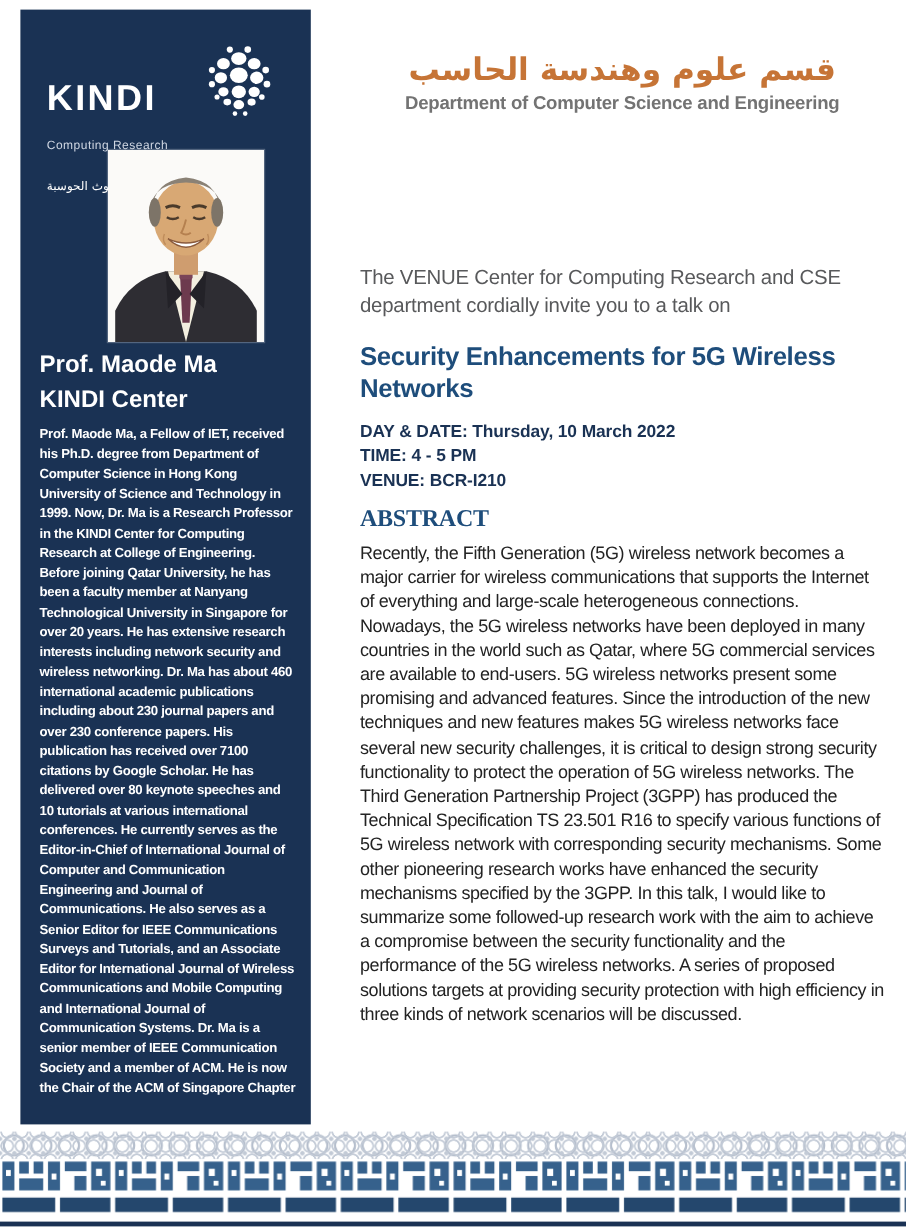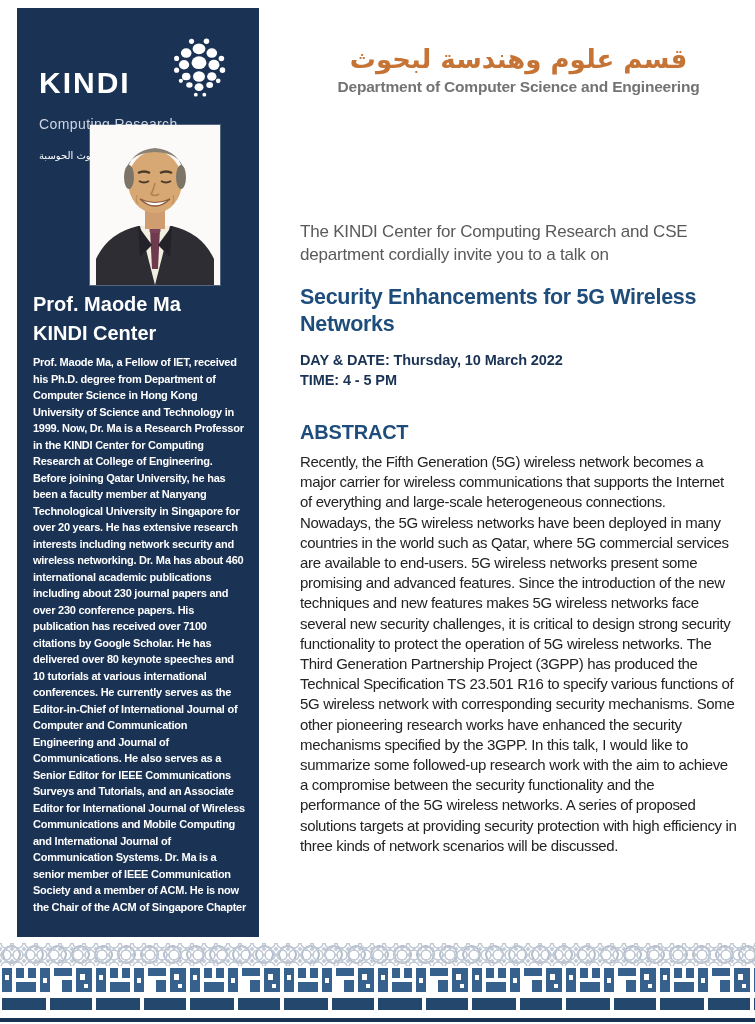--- a/index.html
+++ b/index.html
@@ -17,21 +17,21 @@
     color:#fff;font-weight:bold;font-size:30px;letter-spacing:2px;
     position:absolute;left:0;top:38px;
   }
   .logo-globe{position:absolute;left:128px;top:8px;}
   .logo-ar{
     position:absolute;left:0;top:74px;color:#fff;font-size:10px;
     font-family:"DejaVu Sans", sans-serif;
     margin-top:48px;
   }
   .logo-en{
-    position:absolute;left:0;top:88px;color:#cfd6e2;font-size:14px;letter-spacing:.4px;
+    position:absolute;left:0;top:88px;color:#cfd6e2;font-size:10px;letter-spacing:.4px;
   }
   .photo{
     position:absolute;top:117px;left:73px;width:130px;height:160px;
     background:#fafafa;box-shadow:0 0 0 1px rgba(255,255,255,.25);
   }
   .speaker-name{
     position:absolute;top:282px;left:16px;right:12px;
     color:#fff;font-weight:bold;font-size:20px;line-height:1.45;
   }
   .speaker-bio{
@@ -55,21 +55,21 @@
   .talk-title{
     position:absolute;top:284px;left:0;width:437px;
     color:#1E4D7B;font-weight:bold;font-size:21.5px;line-height:1.26;letter-spacing:-0.3px;
   }
   .details{
     position:absolute;top:350px;left:0;width:437px;
     color:#1A3254;font-weight:bold;font-size:14.5px;line-height:1.4;letter-spacing:-0.1px;
   }
   .abstract-h{
     position:absolute;top:421px;left:0;
-    color:#1E4D7B;font-weight:bold;font-size:20px;letter-spacing:-0.2px;
+    color:#1E4D7B;font-weight:bold;font-size:20px;letter-spacing:-0.2px;font-family:Liberation Serif, serif;
   }
   .abstract-body{
     position:absolute;top:452px;left:0;width:437px;
     color:#232323;font-size:15px;line-height:20.2px;letter-spacing:-0.35px;
   }
   
   .lace{
     position:absolute;left:0;top:943px;width:755px;height:23px;
     background-color:#fff;
     background-image:
@@ -162,31 +162,32 @@
     <div>Prof. Maode Ma</div>
     <div>KINDI Center</div>
   </div>
 
   <div class="speaker-bio">Prof. Maode Ma, a Fellow of IET, received his Ph.D. degree from Department of Computer Science in Hong Kong University of Science and Technology in 1999. Now, Dr. Ma is a Research Professor in the KINDI Center for Computing Research at College of Engineering. Before joining Qatar University, he has been a faculty member at Nanyang Technological University in Singapore for over 20 years. He has extensive research interests including network security and wireless networking. Dr. Ma has about 460 international academic publications including about 230 journal papers and over 230 conference papers. His publication has received over 7100 citations by Google Scholar. He has delivered over 80 keynote speeches and 10 tutorials at various international conferences. He currently serves as the Editor-in-Chief of International Journal of Computer and Communication Engineering and Journal of Communications. He also serves as a Senior Editor for IEEE Communications Surveys and Tutorials, and an Associate Editor for International Journal of Wireless Communications and Mobile Computing and International Journal of Communication Systems. Dr. Ma is a senior member of IEEE Communication Society and a member of ACM. He is now the Chair of the ACM of Singapore Chapter</div>
 </div>
 
 <div class="main">
 
   <div class="dept-header">
-    <div class="dept-ar">قسم علوم وهندسة لبحوث</div>
+    <div class="dept-ar">قسم علوم وهندسة الحاسب</div>
     <div class="dept-en">Department of Computer Science and Engineering</div>
   </div>
 
-  <div class="invite">The KINDI Center for Computing Research and CSE department cordially invite you to a talk on</div>
+  <div class="invite">The VENUE Center for Computing Research and CSE department cordially invite you to a talk on</div>
 
   <div class="talk-title">Security Enhancements for 5G Wireless Networks</div>
 
   <div class="details">
     <div>DAY &amp; DATE: Thursday, 10 March 2022</div>
     <div>TIME: 4 - 5 PM</div>
+    <div>VENUE: BCR-I210</div>
   </div>
 
   <div class="abstract-h">ABSTRACT</div>
 
   <div class="abstract-body">Recently, the Fifth Generation (5G) wireless network becomes a major carrier for wireless communications that supports the Internet of everything and large-scale heterogeneous connections. Nowadays, the 5G wireless networks have been deployed in many countries in the world such as Qatar, where 5G commercial services are available to end-users. 5G wireless networks present some promising and advanced features. Since the introduction of the new techniques and new features makes 5G wireless networks face several new security challenges, it is critical to design strong security functionality to protect the operation of 5G wireless networks. The Third Generation Partnership Project (3GPP) has produced the Technical Specification TS 23.501 R16 to specify various functions of 5G wireless network with corresponding security mechanisms. Some other pioneering research works have enhanced the security mechanisms specified by the 3GPP. In this talk, I would like to summarize some followed-up research work with the aim to achieve a compromise between the security functionality and the performance of the 5G wireless networks. A series of proposed solutions targets at providing security protection with high efficiency in three kinds of network scenarios will be discussed.</div>
 </div>
 
 <div class="lace"></div>
 
 <div class="kufic">

